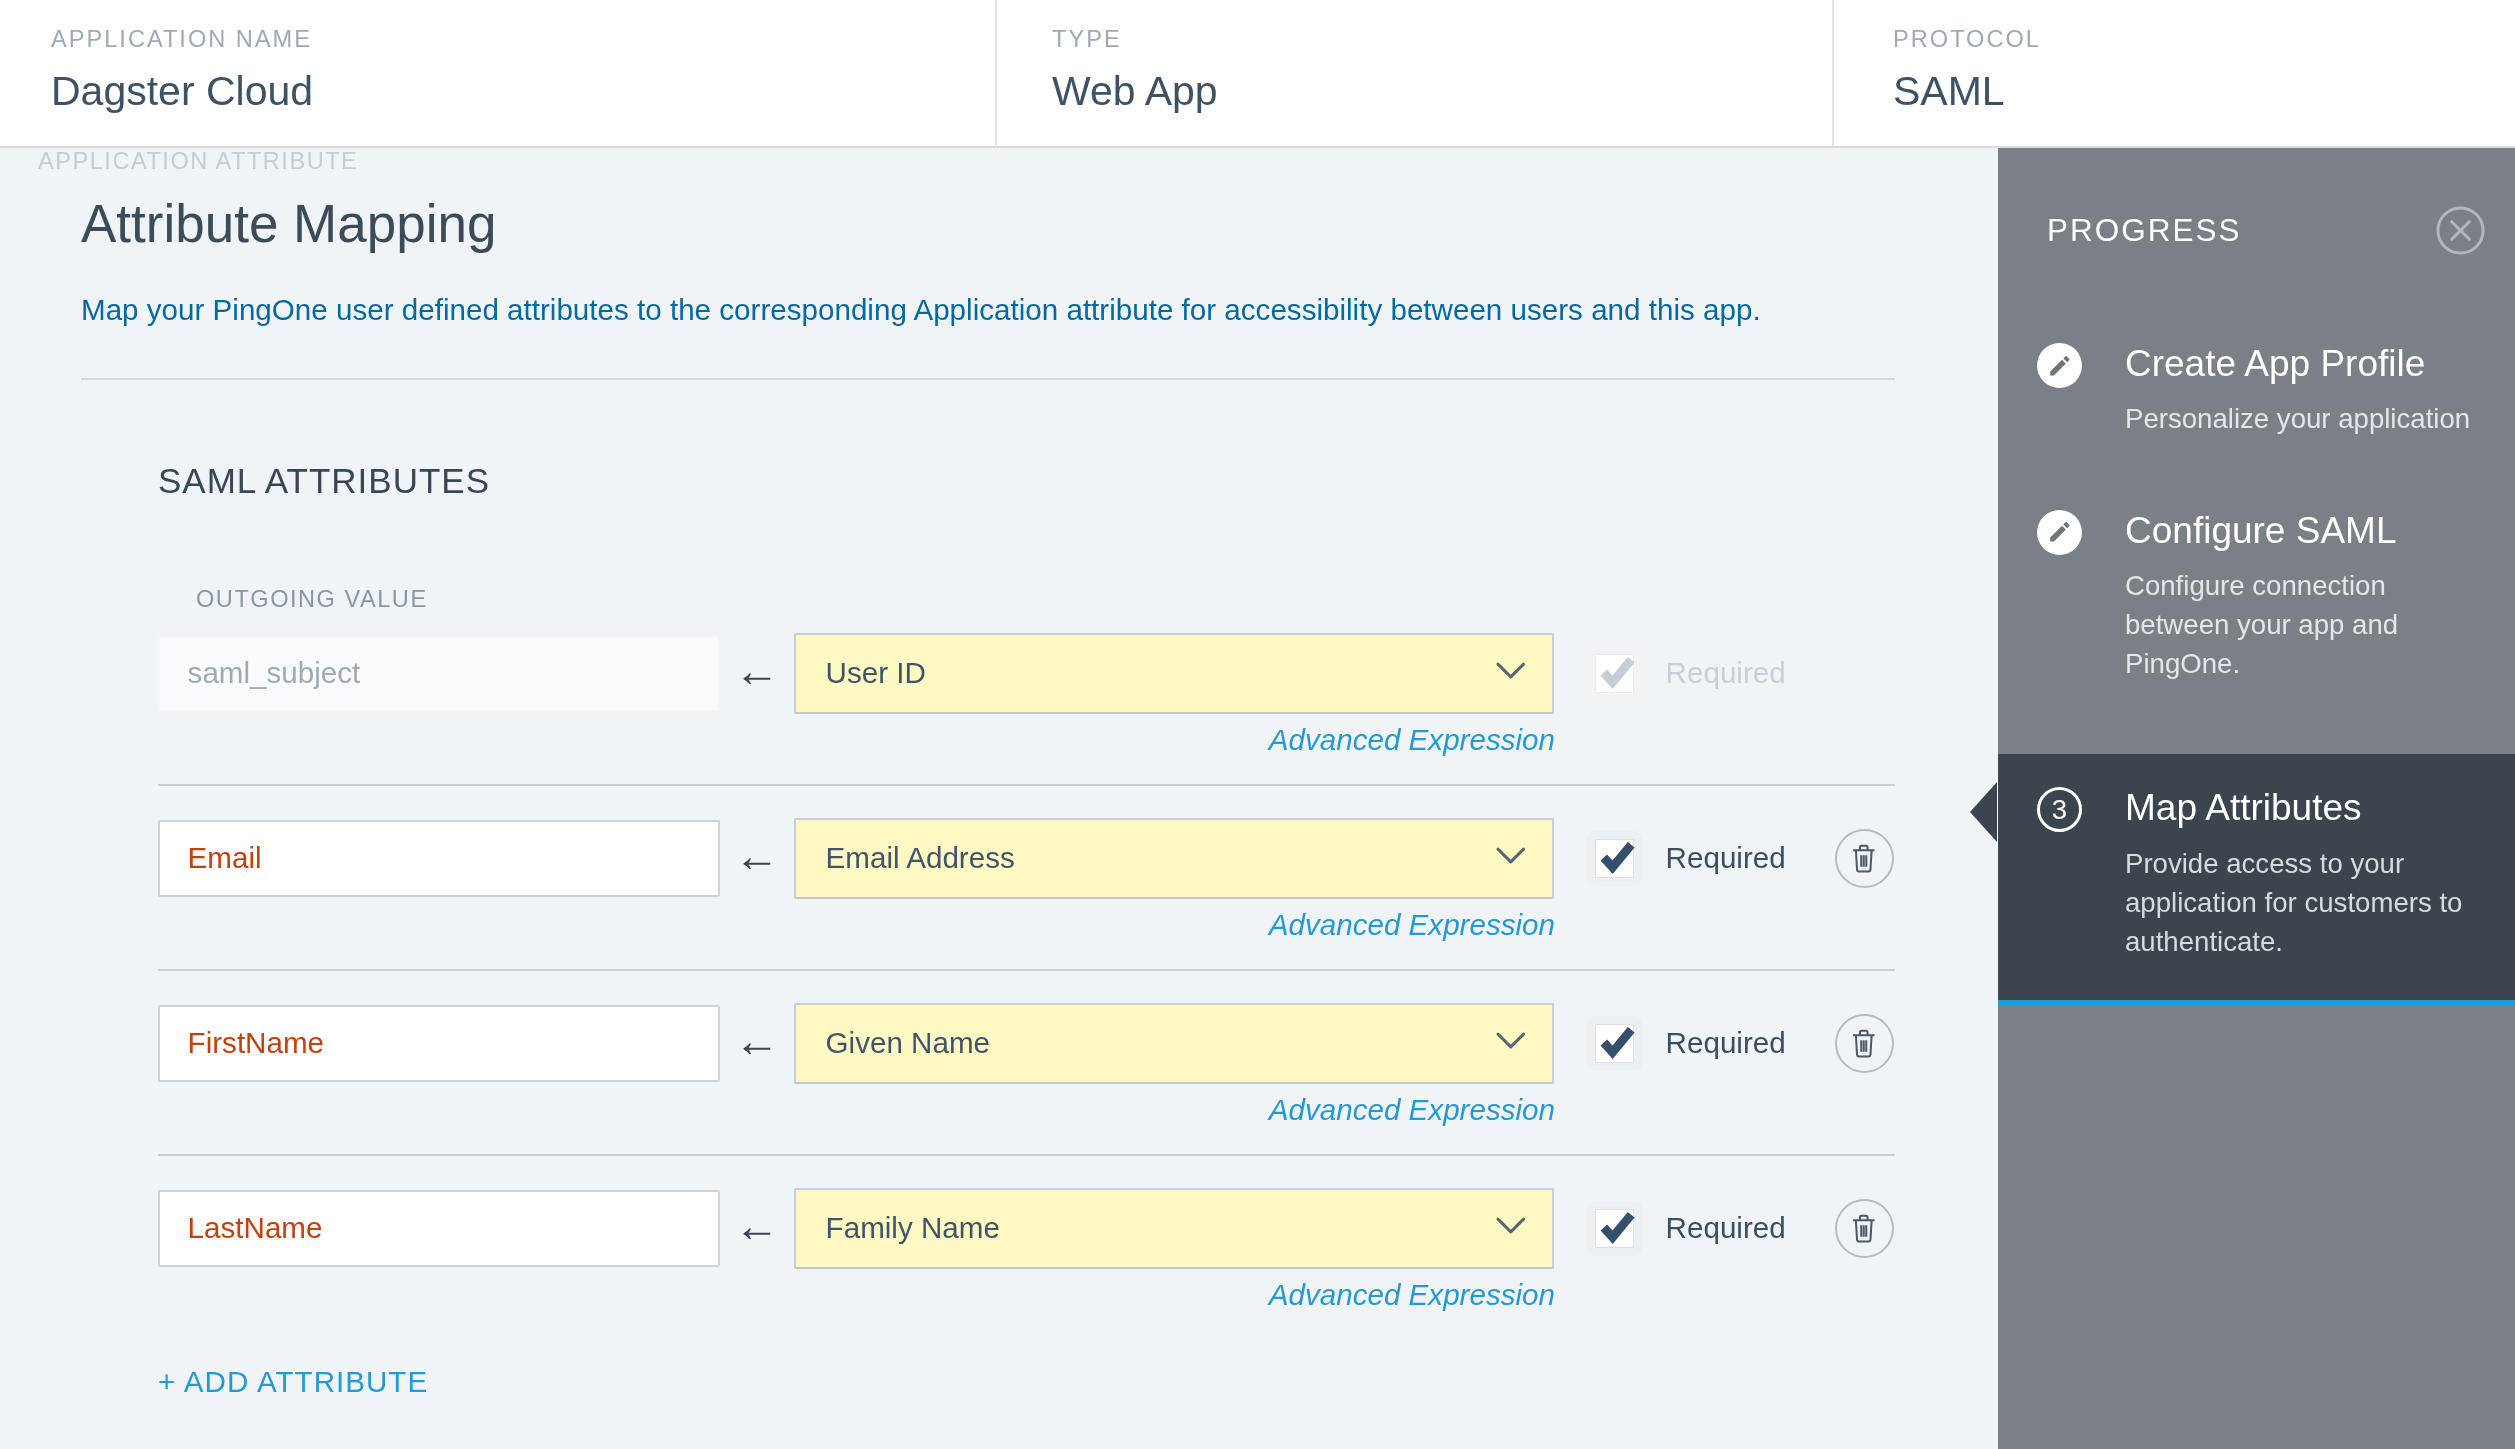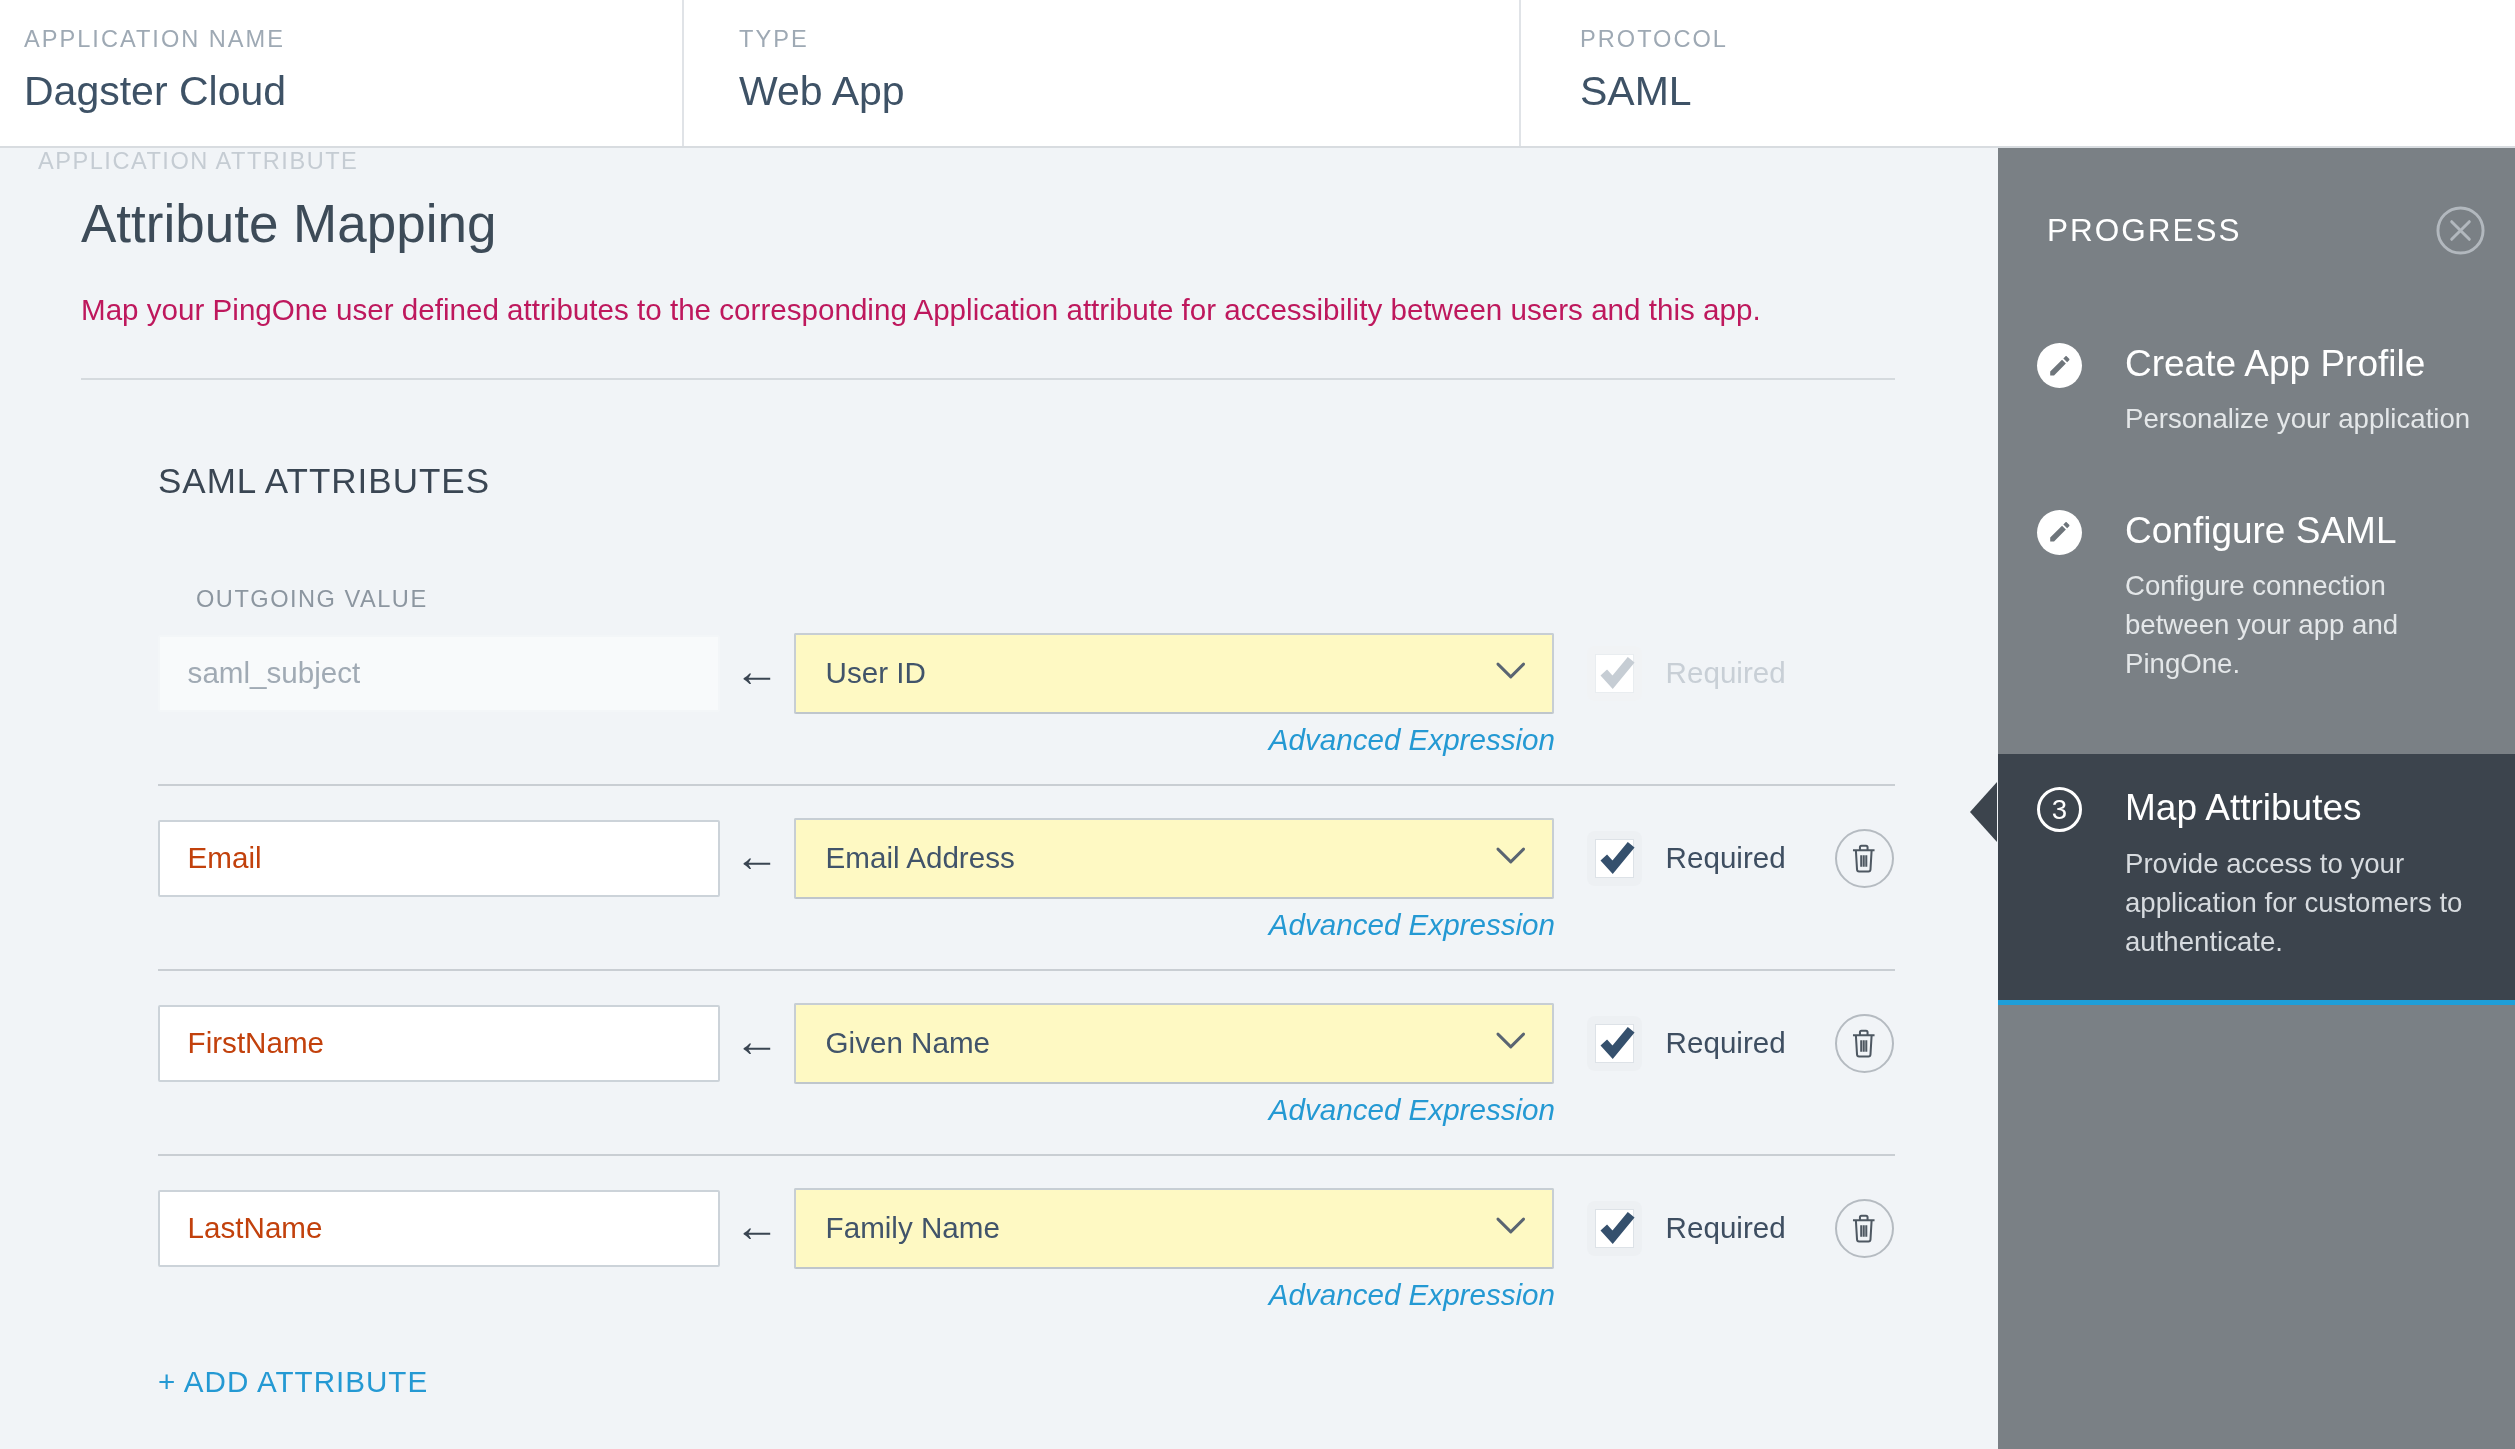--- a/index.html
+++ b/index.html
@@ -13,37 +13,37 @@
   }
   .app { position:absolute; inset:0; }
 
   
   .topbar {
     position:absolute; left:0; top:0; width:2516px; height:148px;
     background:#ffffff; border-bottom:2px solid #d8dce0;
     display:flex;
   }
   .header-field { padding:25.6px 0 0 55px; height:100%; }
-  .header-field.f0 { width:682px; padding-left:24px;border-radius:16px; }
+  .header-field.f0 { width:995px; padding-left:51px;border-radius:16px; }
   .header-field.f1 { width:837px; border-left:2px solid #e0e3e7; }
   .header-field.f2 { flex:1; border-left:2px solid #e0e3e7; padding-left:59px; }
   .hf-label {
     font-size:23.6px; letter-spacing:2px; color:#9ea9b4; font-weight:400;
   }
   .hf-value {
     margin-top:15.8px; font-size:41px; font-weight:300; color:#3e5266;
   }
 
   
   .content {
     position:absolute; left:0; top:148px; width:1998px; height:1301px;
     background:#f1f4f7; padding:45px 0 0 81px;
   }
   .page-title { font-size:53px; font-weight:300; color:#3d4b58; }
-  .page-desc { margin-top:39px; font-size:29.6px; color:#be185d; }
+  .page-desc { margin-top:39px; font-size:29.6px; color:#0369a1; }
   .section-divider {
     margin-top:51px; width:1814px; border:none; border-top:2px solid #d5dade;
   }
   .saml-section { margin-left:77px; }
   .section-title {
     margin-top:81px; font-size:35px; font-weight:400; letter-spacing:1px; color:#3a4653;
   }
   .col-headers { margin-top:85px; display:flex; }
   .col-h { font-size:23.6px; letter-spacing:1.5px; font-weight:400;padding-left:38px; }
   .col-h.app { width:636px; color:#c5ccd3; }

